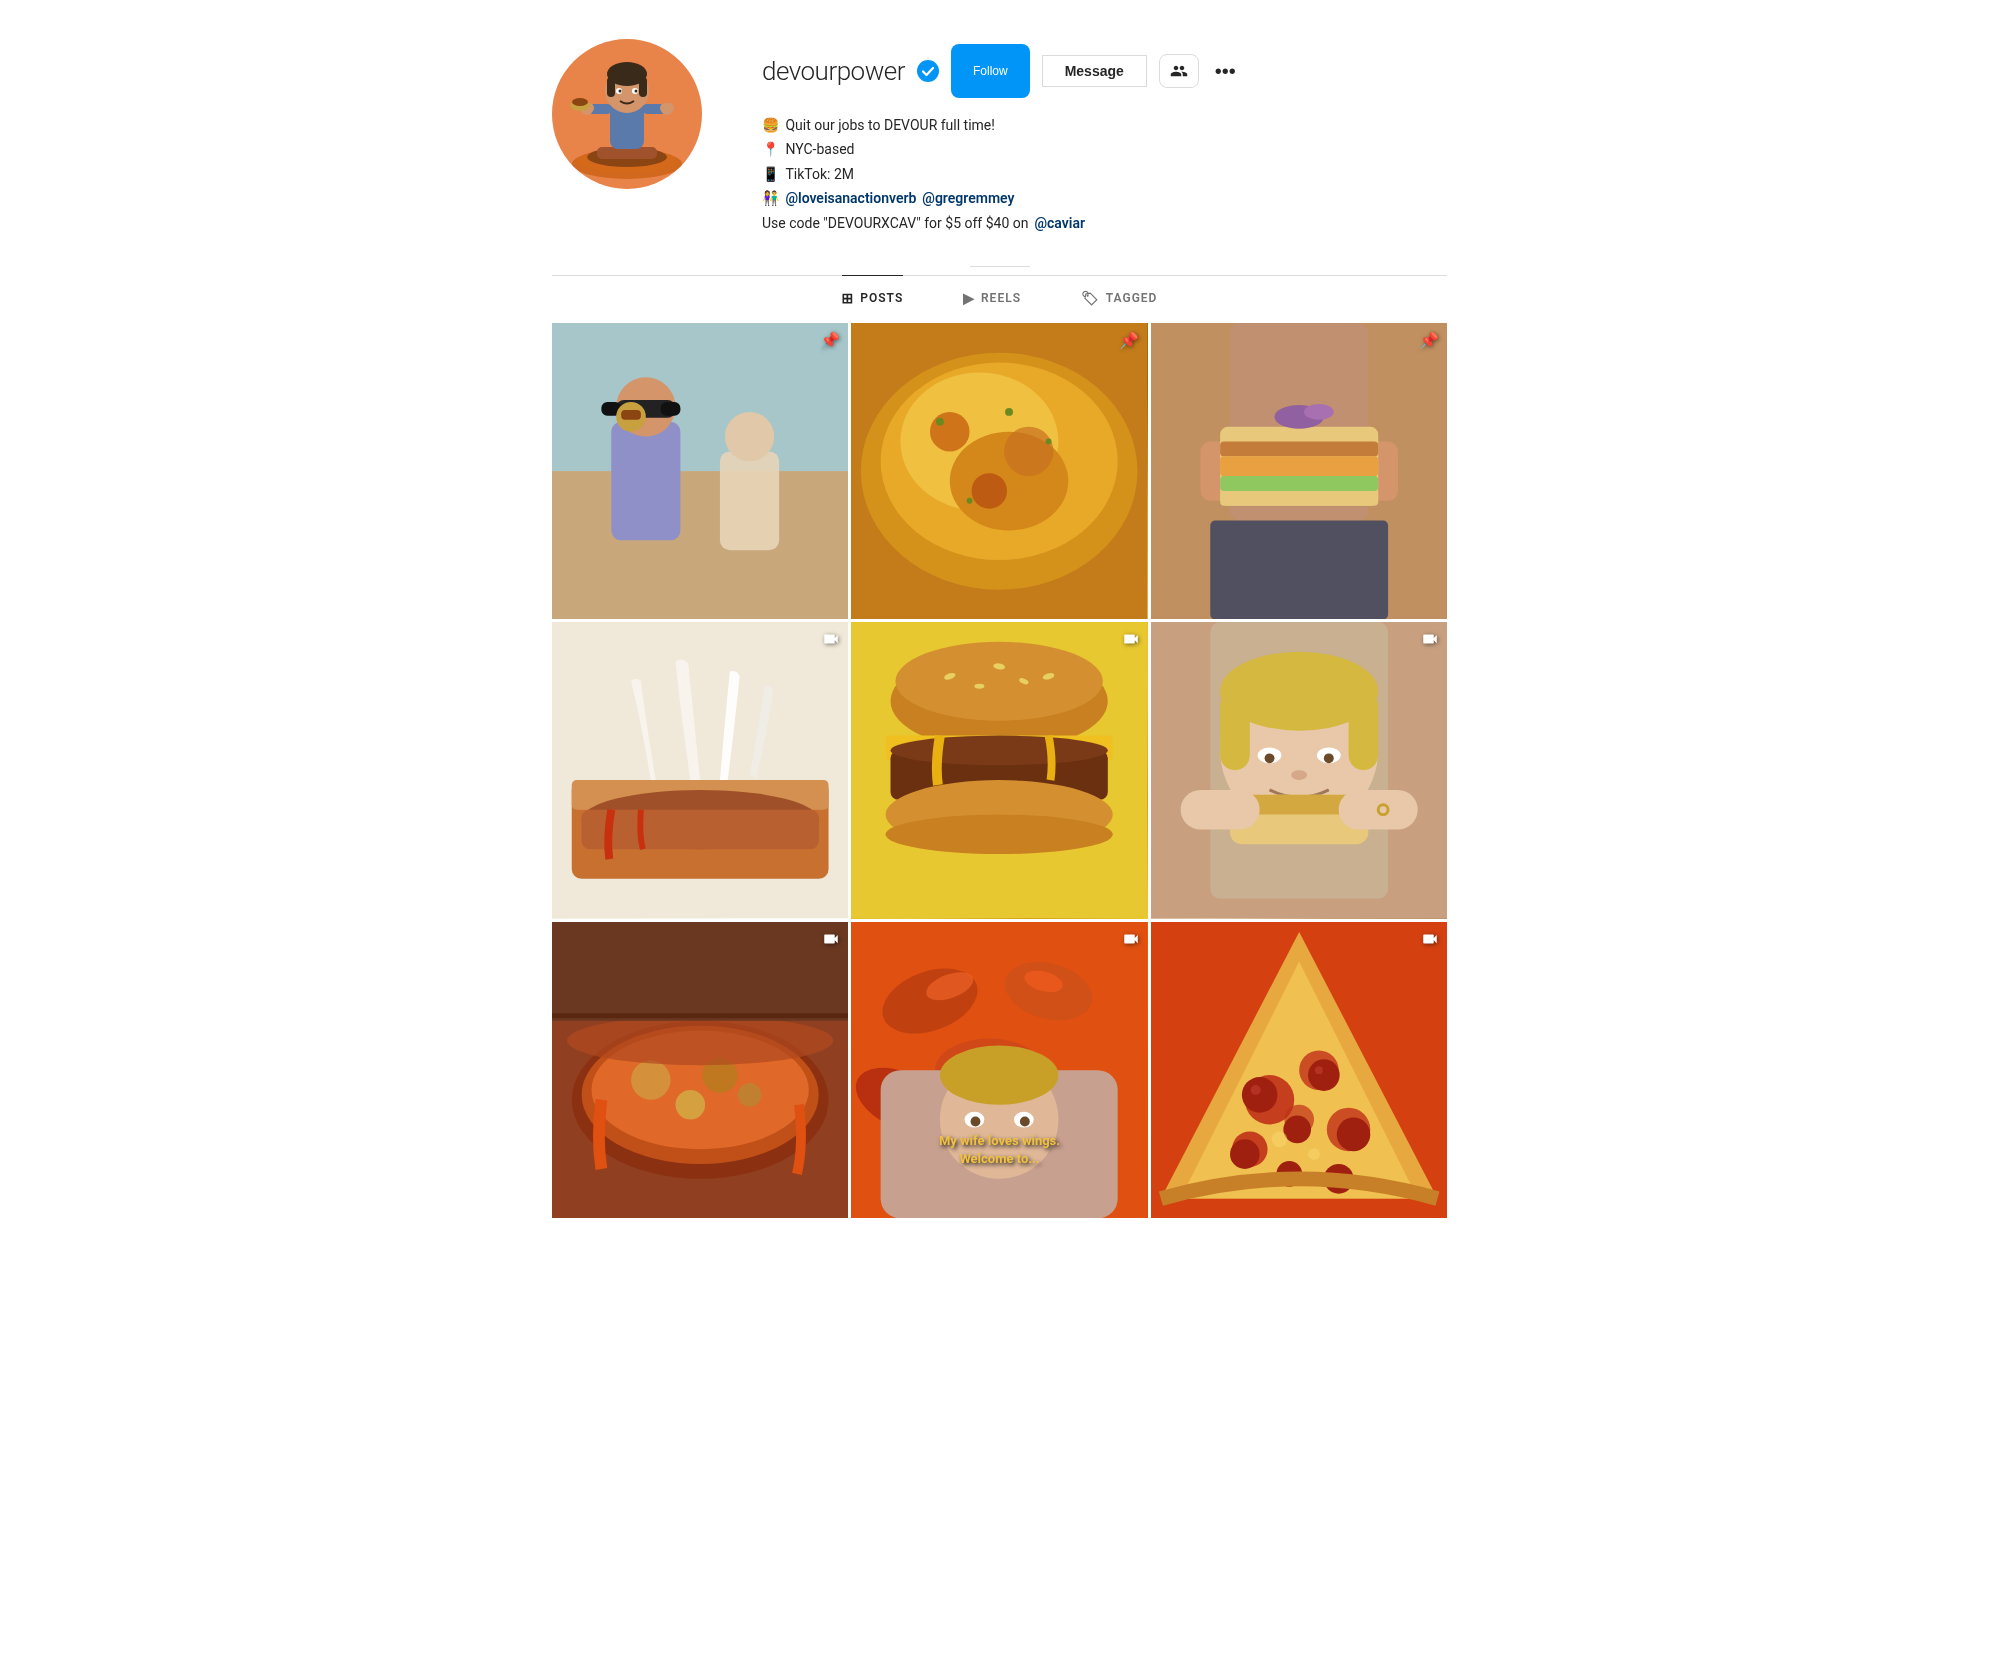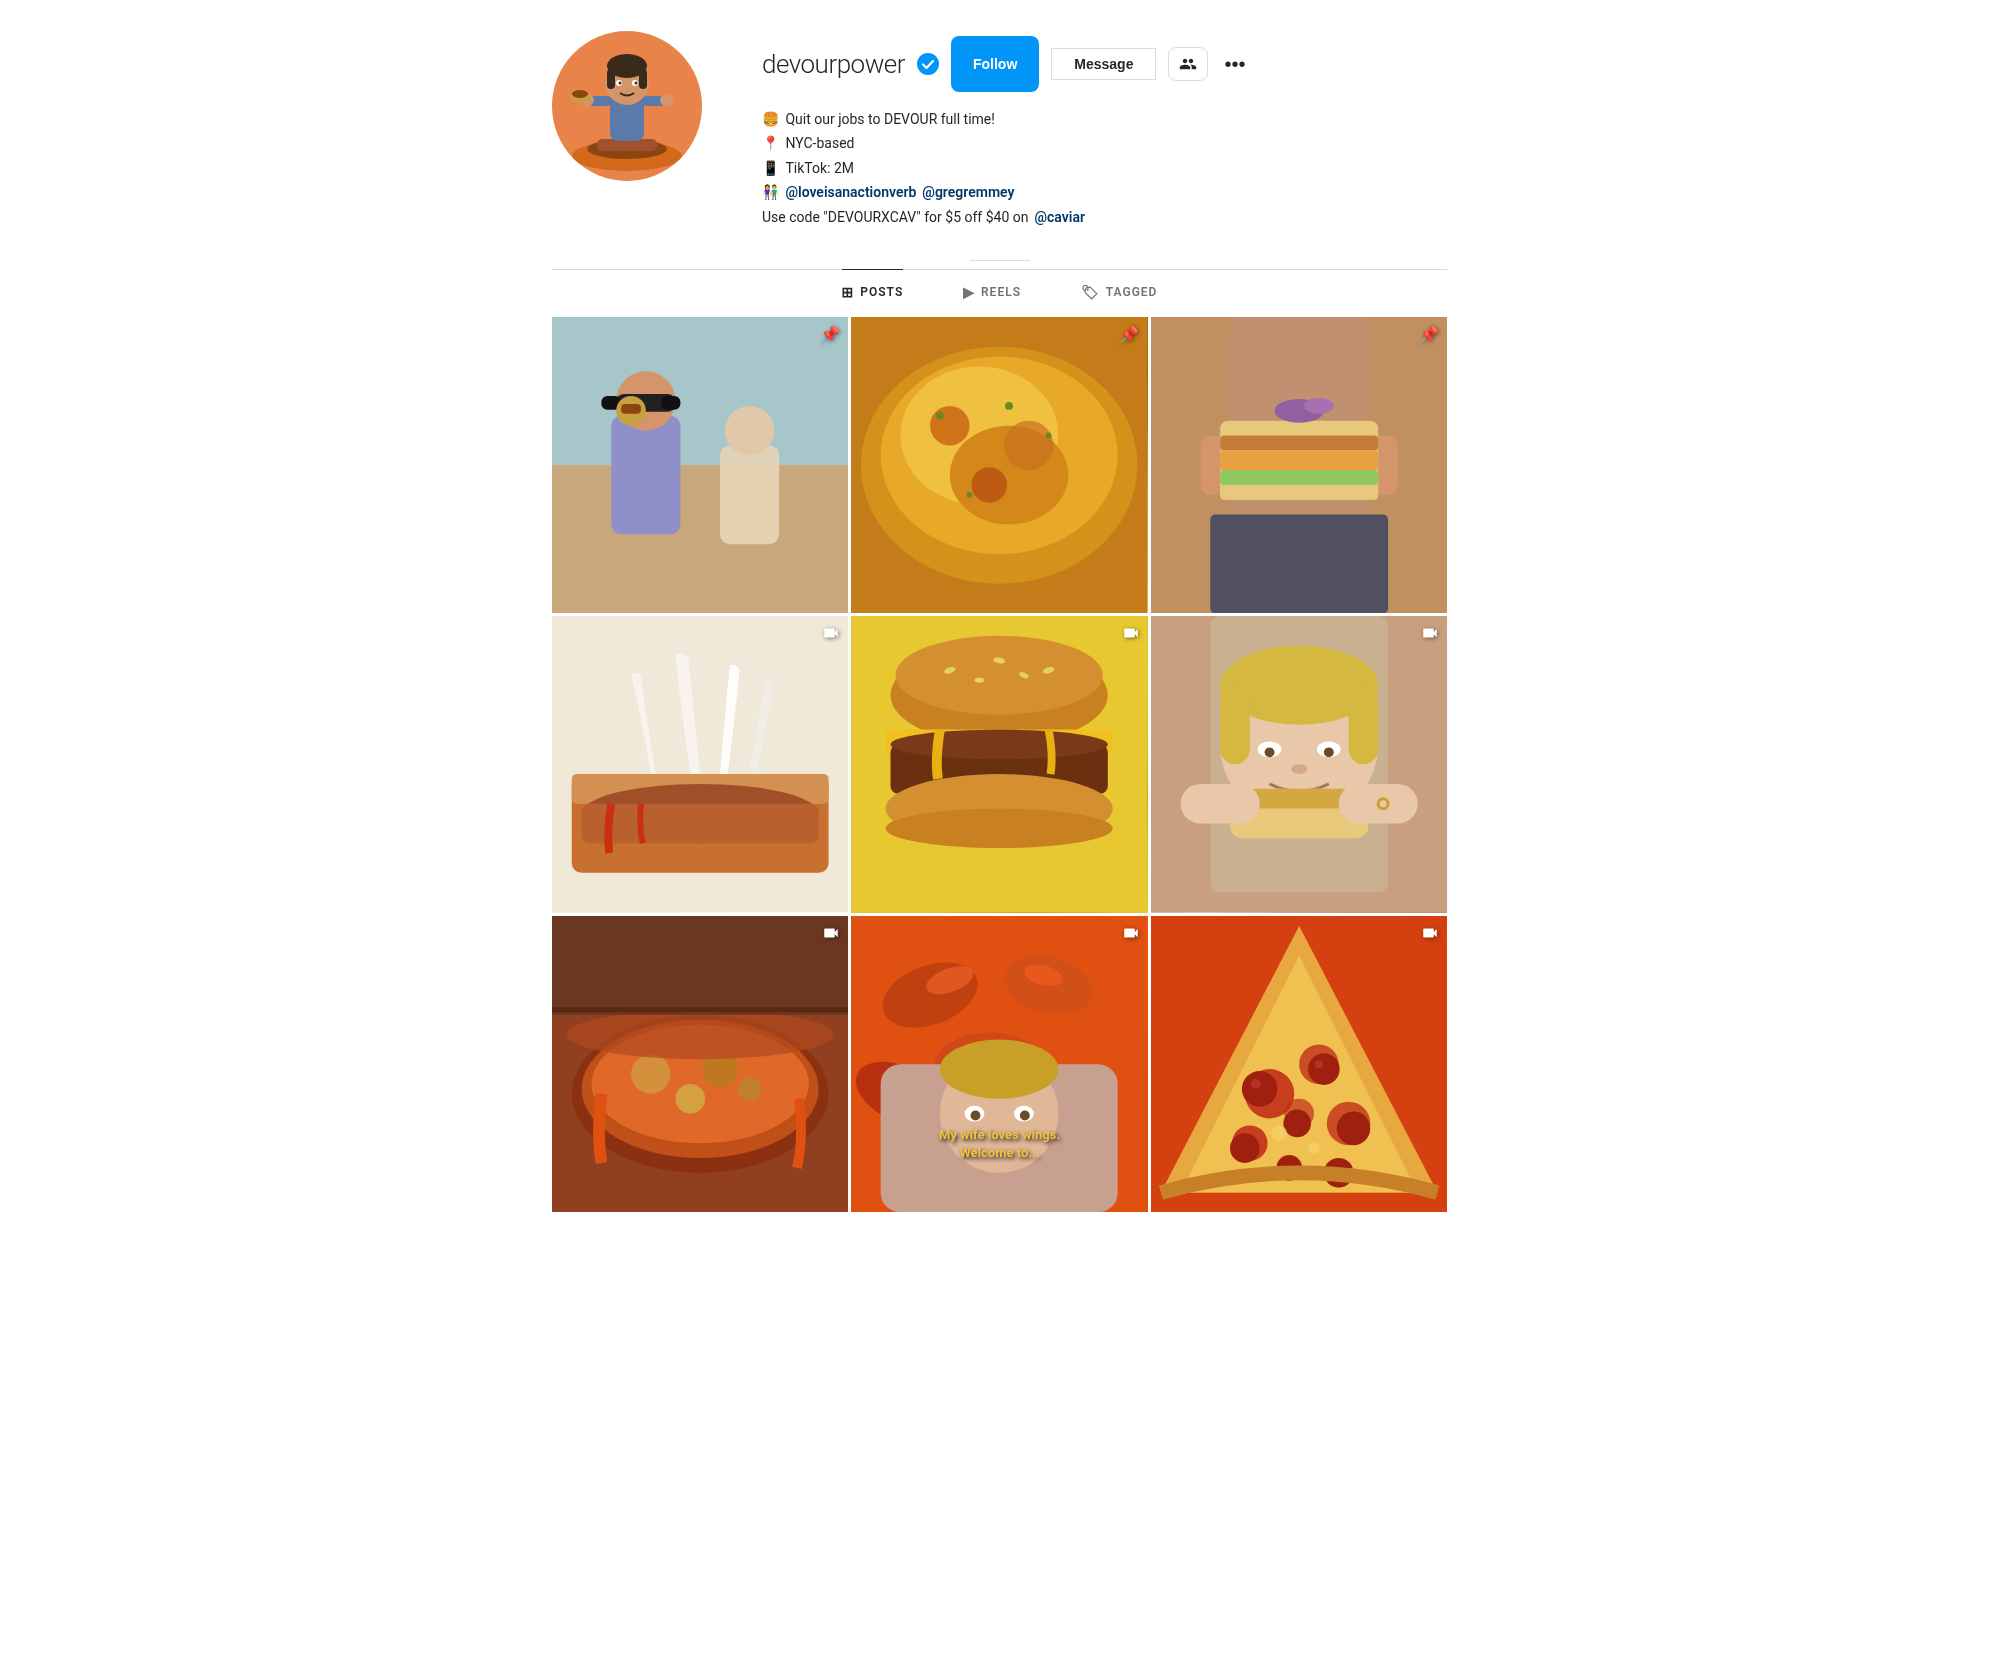--- a/index.html
+++ b/index.html
@@ -4,21 +4,21 @@
   <style>
     * { box-sizing: border-box; margin: 0; padding: 0; }
     body {
       font-family: -apple-system, BlinkMacSystemFont, 'Segoe UI', Roboto, Helvetica, Arial, sans-serif;
       background: #fff;
       color: #262626;
     }
 
     .page-wrapper {
       max-width: 935px;
-      margin: 1px auto;
+      margin: 9px auto;
       padding: 30px 20px;
     }
 
     
     .profile-header {
       display: flex;
       align-items: flex-start;
       gap: 60px;
       margin-bottom: 30px;
     }
@@ -71,22 +71,22 @@
       height: 22px;
       flex-shrink: 0;
     }
 
     .follow-button {
       background: #0095f6;
       color: #fff;
       border: none;
       border-radius: 8px;
       padding: 20px 22px;
-      font-size: 14px;
-      font-weight: 700;
+      font-size: 12px;
+      font-weight: 400;
       cursor: pointer;
     }
 
     .message-button {
       background: #fff;
       color: #262626;
       border: 1px solid #dbdbdb;
       border-radius: 0;
       padding: 7px 22px;
       font-size: 14px;

